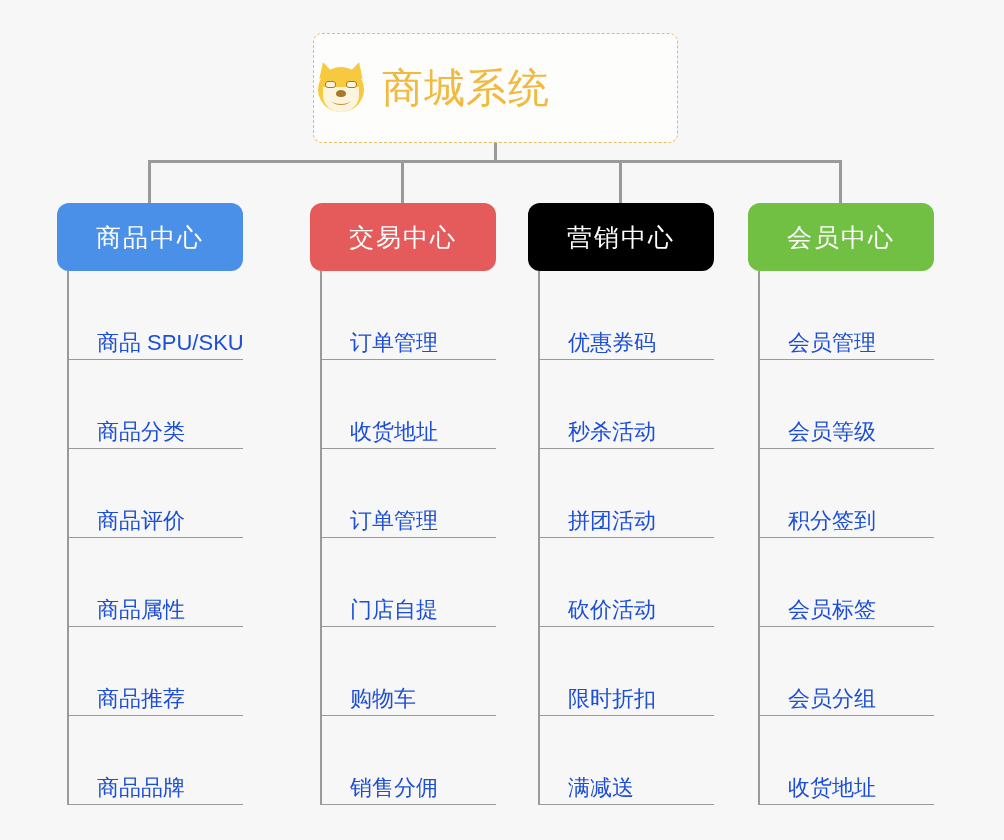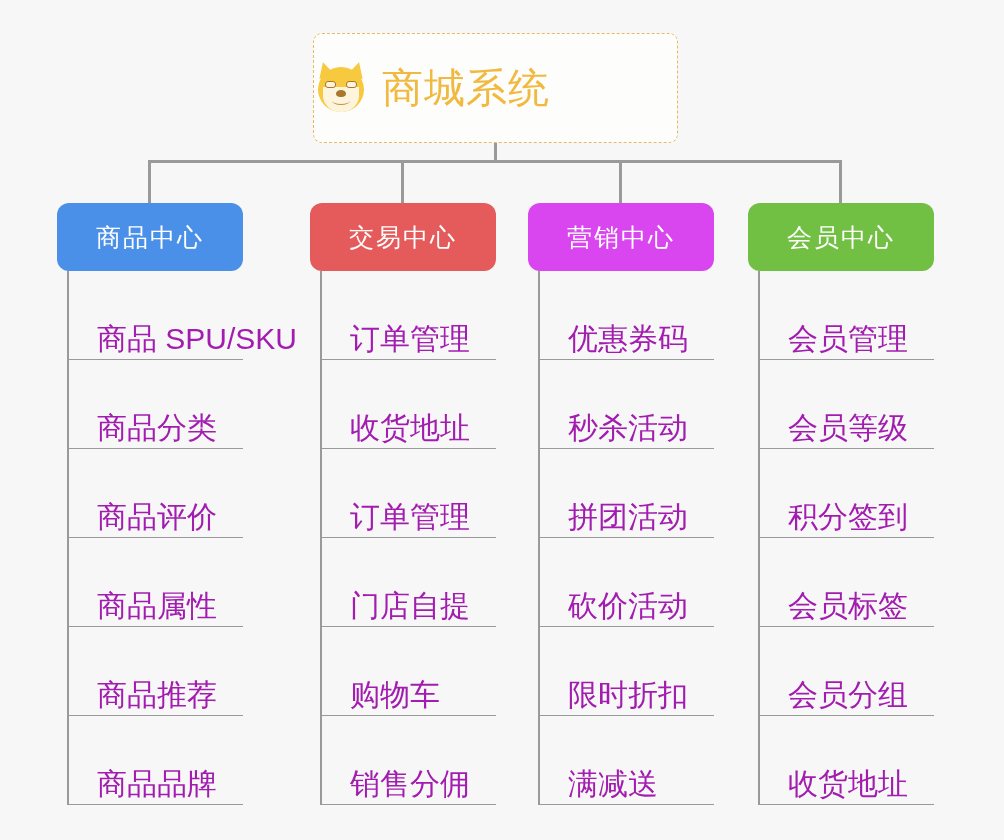--- a/index.html
+++ b/index.html
@@ -110,22 +110,22 @@
   .leaf {
     height: 89px;
     display: flex;
     align-items: flex-end;
     padding-bottom: 4px;
     border-bottom: 1.5px solid #9a9a9a;
     margin-left: -28px;
     padding-left: 28px;
   }
   .leaf-label {
-    font-size: 30px;
-    color: #a21caf;
+    font-size: 22px;
+    color: #1d4ed8;
     line-height: 1.1;
     white-space: nowrap;
   }
 </style>
 </head>
 <body>
 
 <div id="canvas">
 
   <div class="root-node">
@@ -193,21 +193,21 @@
         <div class="leaf">
           <span class="leaf-label">购物车</span>
         </div>
         <div class="leaf">
           <span class="leaf-label">销售分佣</span>
         </div>
       </div>
   </div>
 
   <div class="column" style="left:528px;">
-    <div class="cat-card" style="background: #d946ef;">营销中心</div>
+    <div class="cat-card" style="background: #000000;">营销中心</div>
     <div class="leaf-list">
         <div class="leaf">
           <span class="leaf-label">优惠券码</span>
         </div>
         <div class="leaf">
           <span class="leaf-label">秒杀活动</span>
         </div>
         <div class="leaf">
           <span class="leaf-label">拼团活动</span>
         </div>

